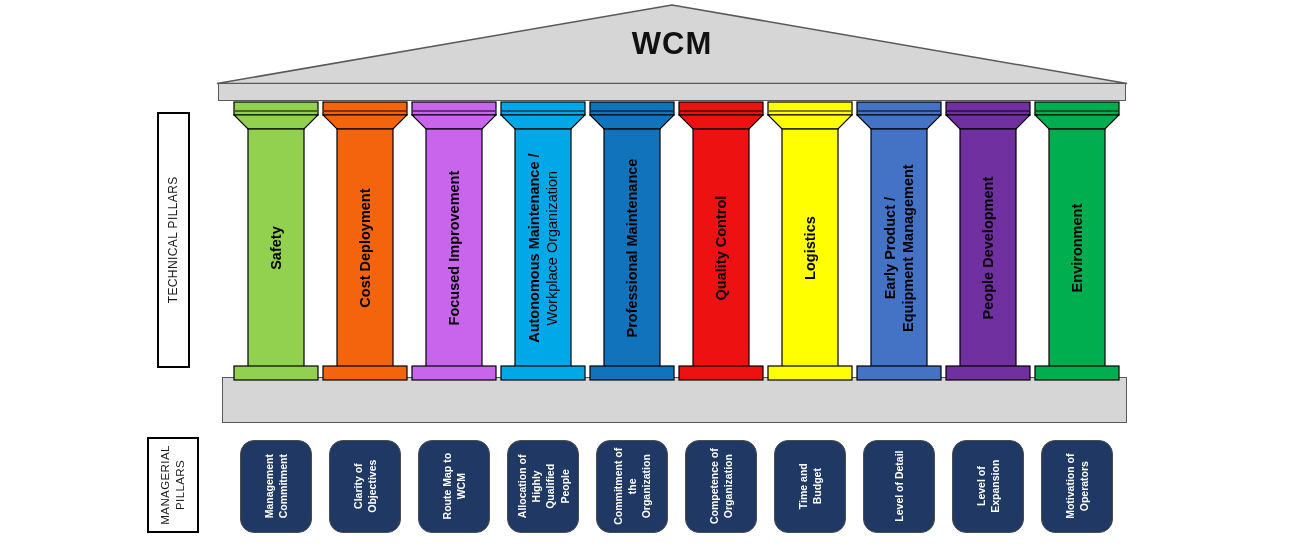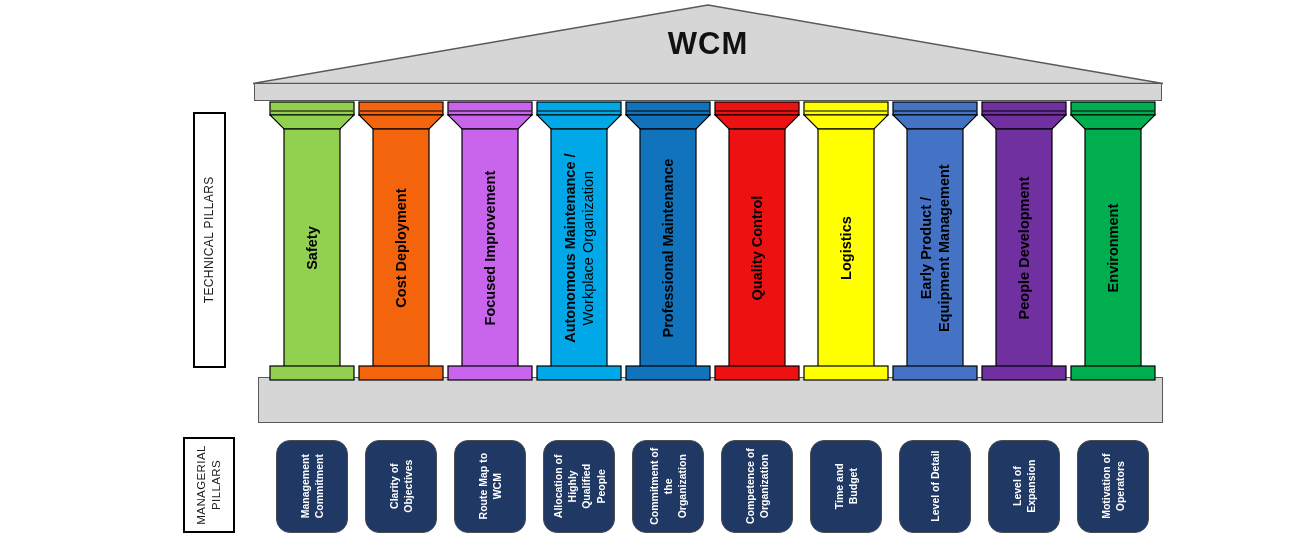--- a/index.html
+++ b/index.html
@@ -7,21 +7,20 @@
     padding: 0;
     background: #ffffff;
     font-family: "Liberation Sans", sans-serif;
   }
   .canvas {
     position: relative;
     width: 1212px;
     height: 548px;
     background: #ffffff;
     overflow: hidden;
-    margin-left: 36px;
   }
   
   .pediment-svg {
     position: absolute;
     left: 214px;
     top: 2px;
     width: 916px;
     height: 84px;
   }
   .pediment-svg polygon {

